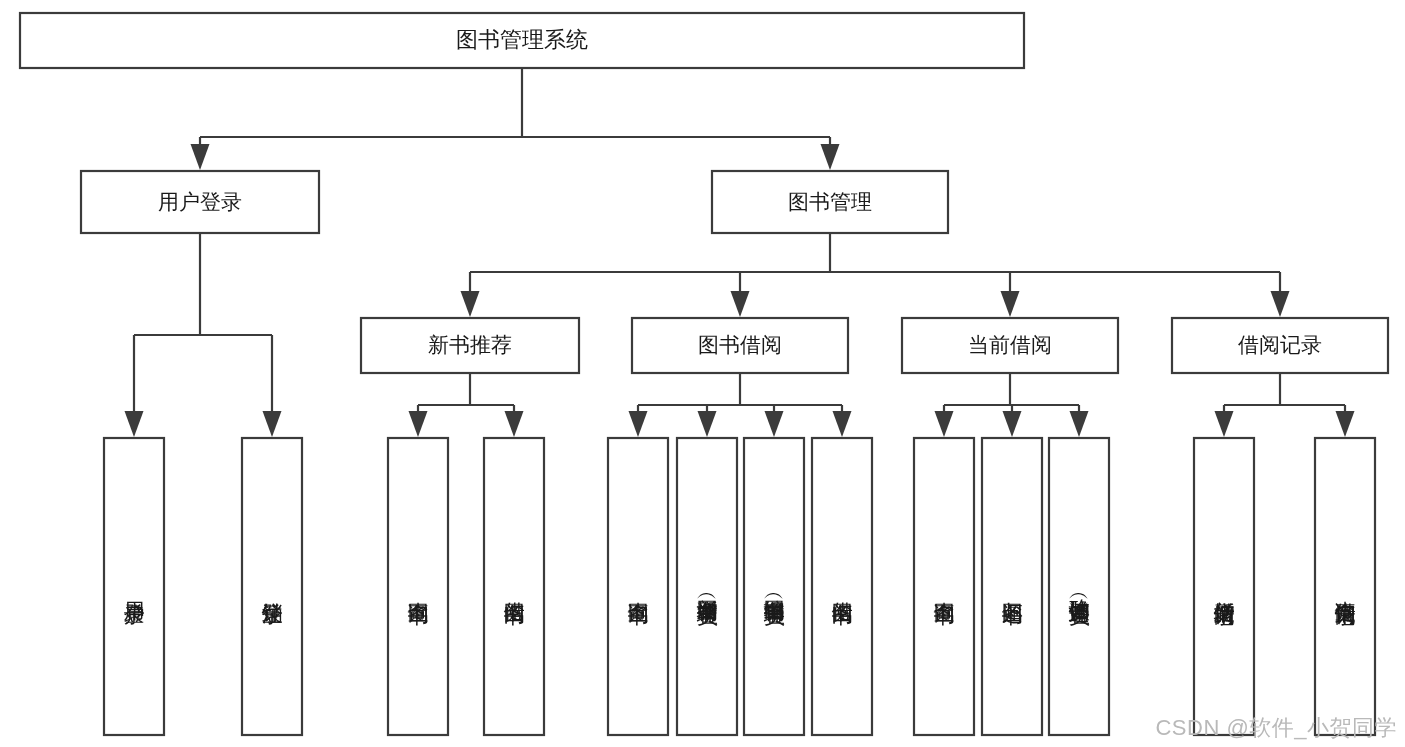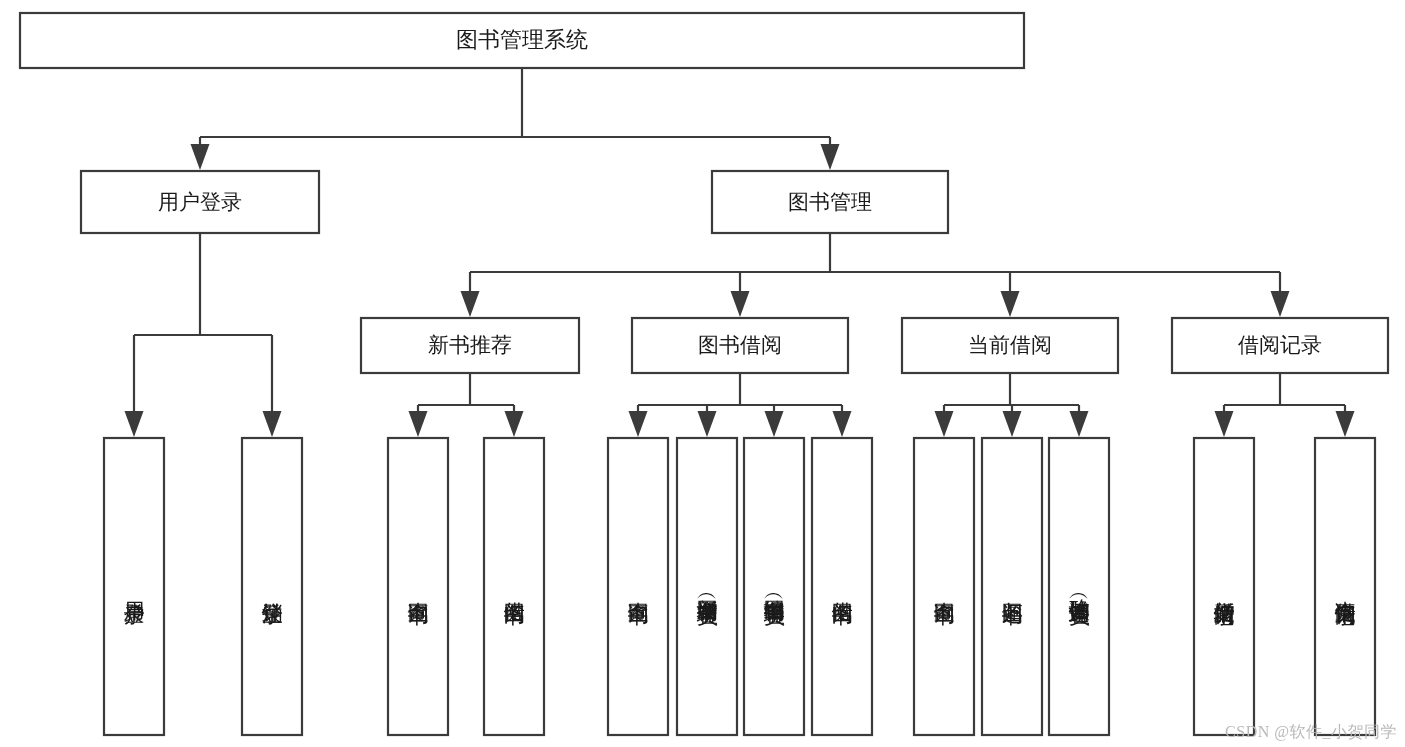--- a/index.html
+++ b/index.html
@@ -72,22 +72,22 @@
     display: flex;
     align-items: center;
     justify-content: center;
     pointer-events: none;
     letter-spacing: 1px;
   }
   .watermark {
     position: absolute;
     right: 8px;
     bottom: 4px;
-    font-family: Liberation Serif, serif;
-    font-size: 16px;
+    font-family: Liberation Sans, sans-serif;
+    font-size: 22px;
     color: #b9b9b9;
     letter-spacing: 0.5px;
     white-space: nowrap;
     text-align: right;
   }
 </style>
 </head>
 <body>
 
 <div id="diagram-root">

